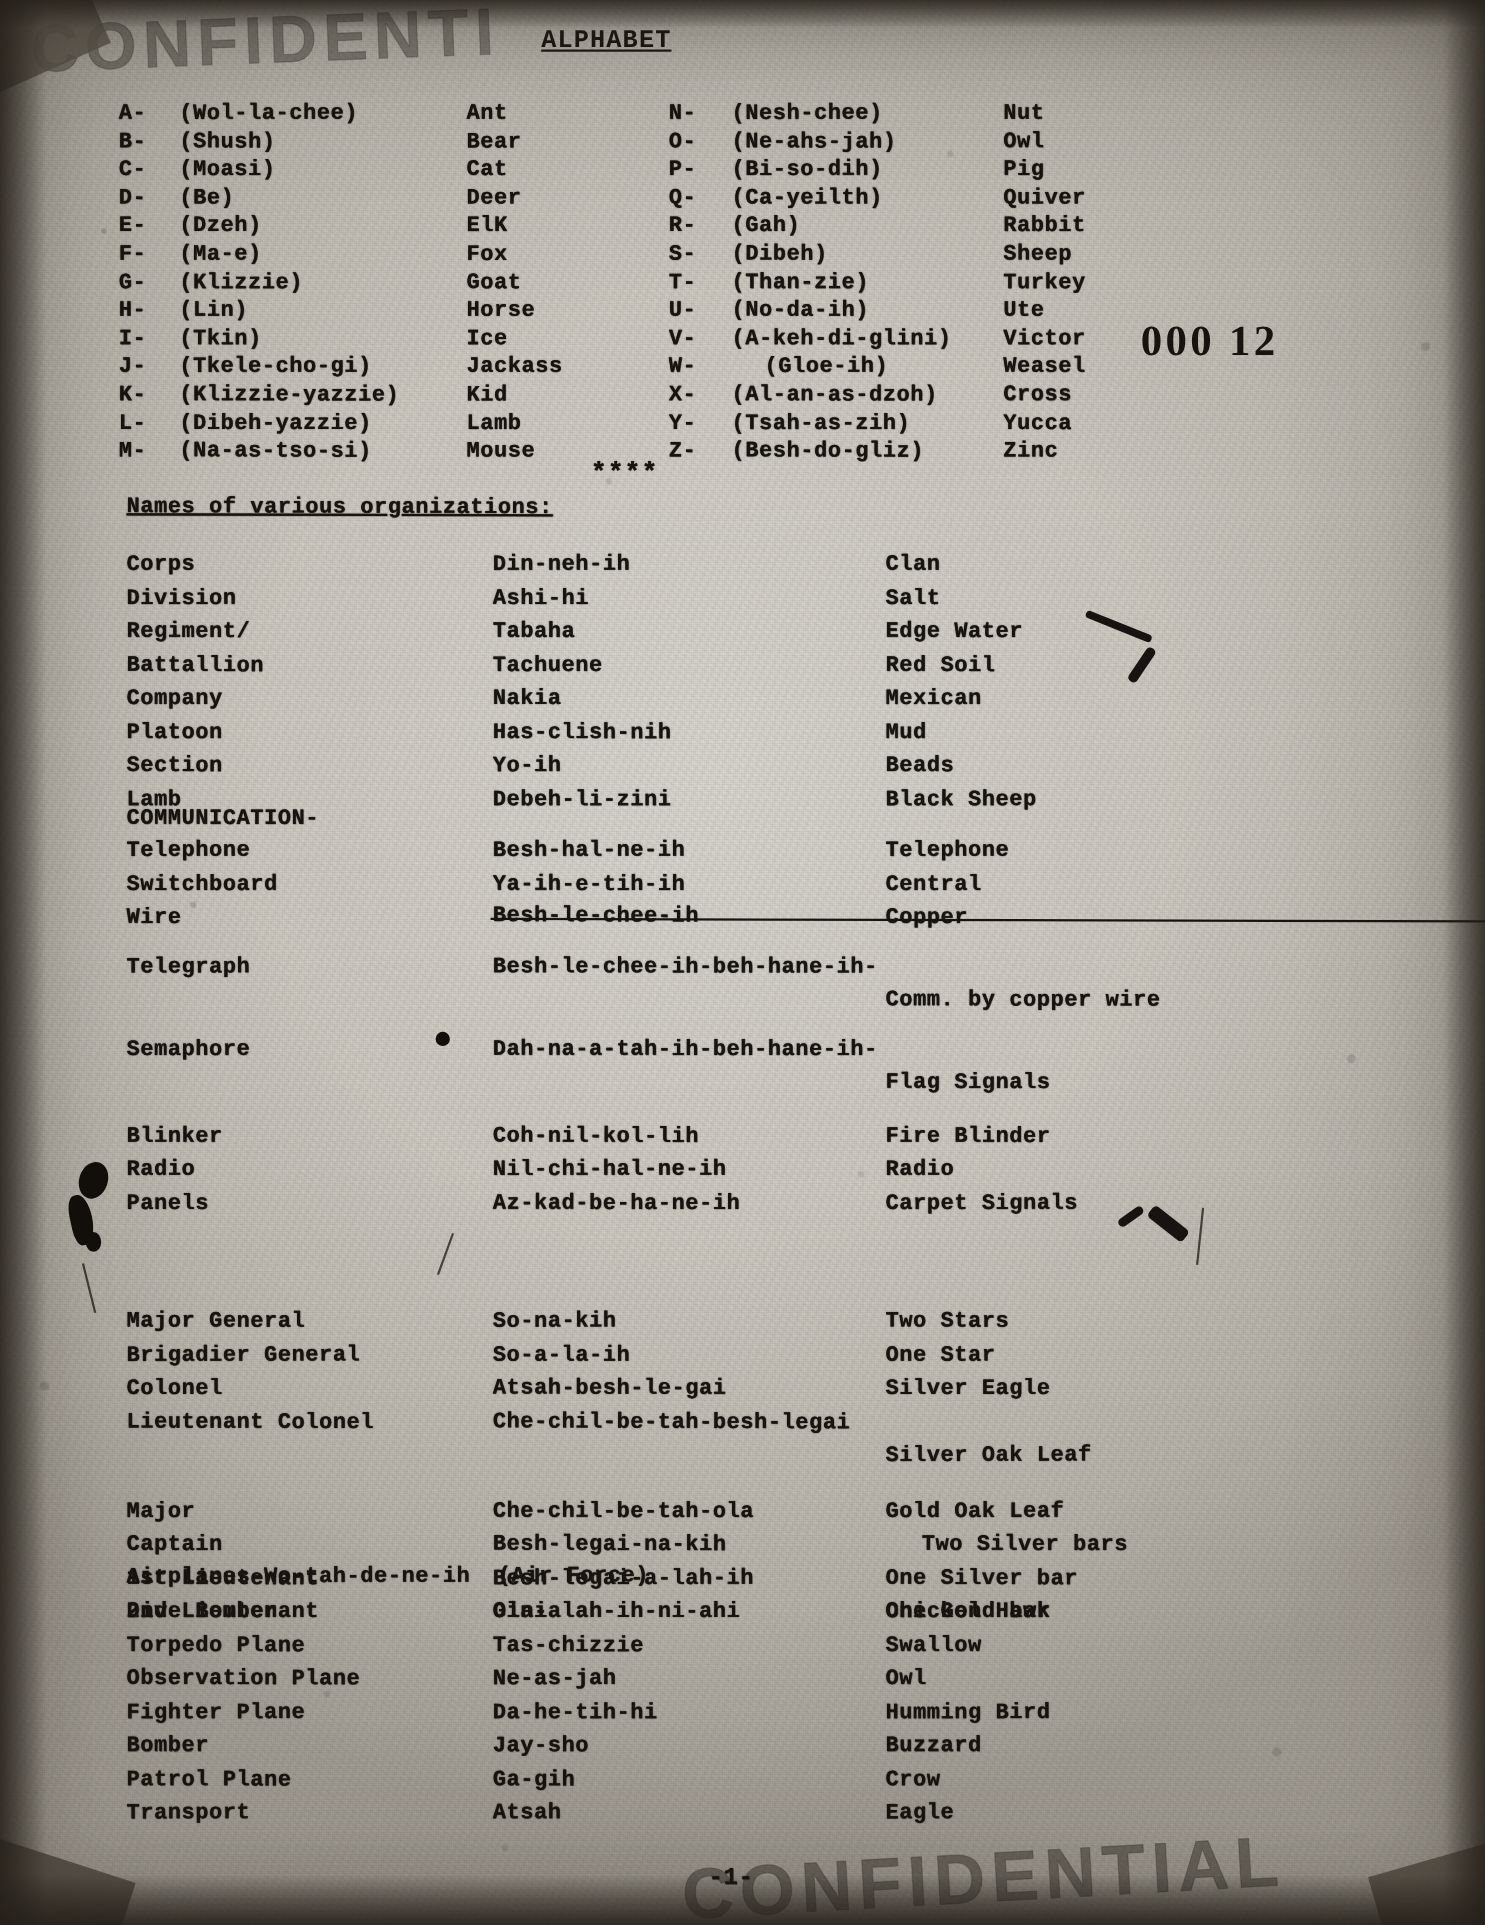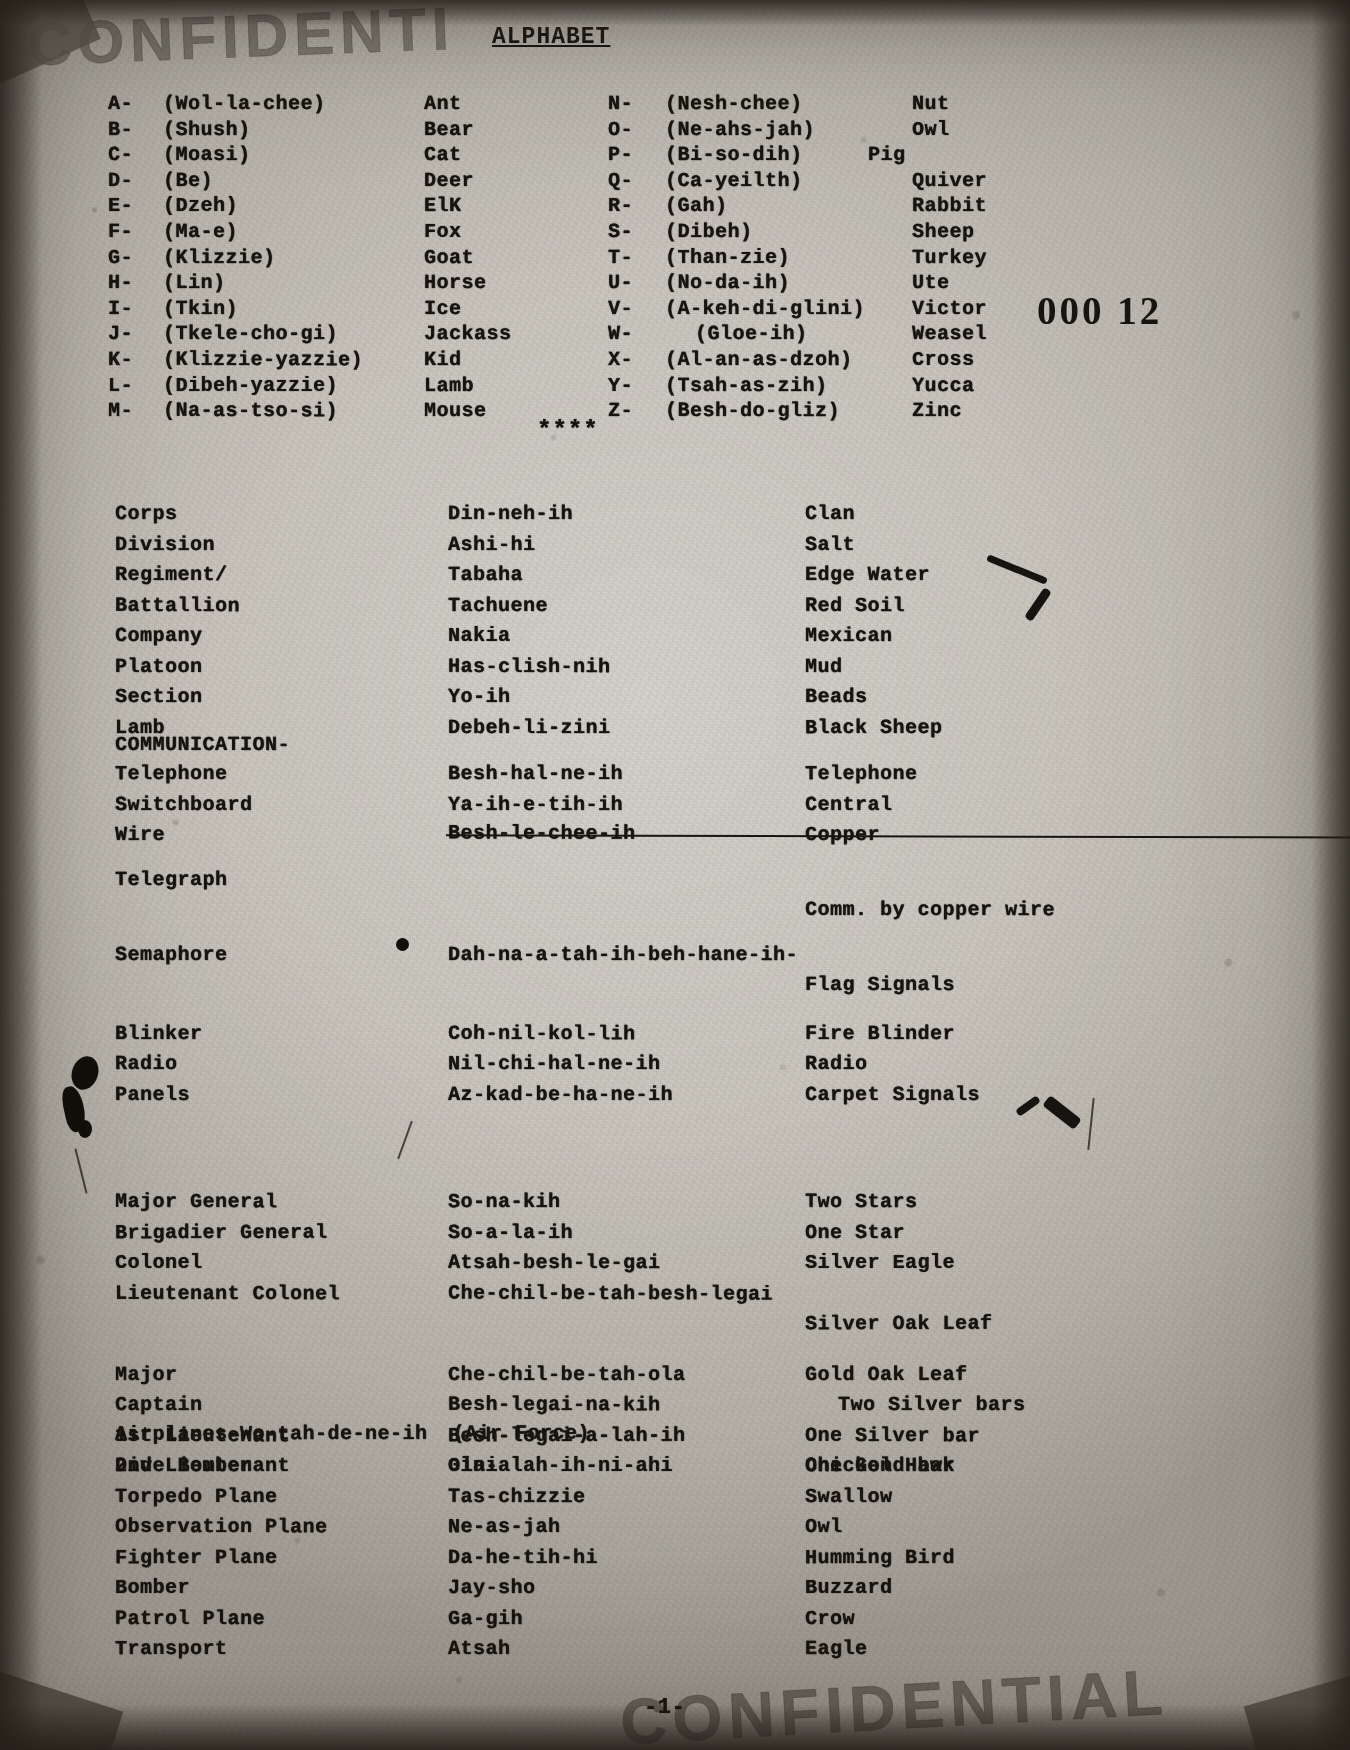--- a/index.html
+++ b/index.html
@@ -239,21 +239,21 @@
     </div>
   <div id="alphabet-right">
       <div class="typed" style="left: 608px; top: 90px; transform: rotate(-0.07deg);">N-</div>
       <div class="typed" style="left: 665px; top: 90px; transform: rotate(-0.14deg);">(Nesh-chee)</div>
       <div class="typed" style="left: 912px; top: 90px; transform: rotate(0.14deg);">Nut</div>
       <div class="typed" style="left: 608px; top: 115.6px; transform: rotate(0.126deg);">O-</div>
       <div class="typed" style="left: 665px; top: 115.6px; transform: rotate(0.056deg);">(Ne-ahs-jah)</div>
       <div class="typed" style="left: 912px; top: 115.6px; transform: rotate(-0.0139999deg);">Owl</div>
       <div class="typed" style="left: 608px; top: 141.2px; transform: rotate(-0.0279999deg);">P-</div>
       <div class="typed" style="left: 665px; top: 141.2px; transform: rotate(-0.0979999deg);">(Bi-so-dih)</div>
-      <div class="typed" style="left: 868px; top: 141.2px; transform: rotate(0.182deg);">Pig</div>
+      <div class="typed" style="left: 912px; top: 141.2px; transform: rotate(0.182deg);">Pig</div>
       <div class="typed" style="left: 608px; top: 166.8px; transform: rotate(0.168deg);">Q-</div>
       <div class="typed" style="left: 665px; top: 166.8px; transform: rotate(0.0979999deg);">(Ca-yeilth)</div>
       <div class="typed" style="left: 912px; top: 166.8px; transform: rotate(0.0279999deg);">Quiver</div>
       <div class="typed" style="left: 608px; top: 192.4px; transform: rotate(0.014deg);">R-</div>
       <div class="typed" style="left: 665px; top: 192.4px; transform: rotate(-0.0559999deg);">(Gah)</div>
       <div class="typed" style="left: 912px; top: 192.4px; transform: rotate(-0.126deg);">Rabbit</div>
       <div class="typed" style="left: 608px; top: 218px; transform: rotate(-0.14deg);">S-</div>
       <div class="typed" style="left: 665px; top: 218px; transform: rotate(0.14deg);">(Dibeh)</div>
       <div class="typed" style="left: 912px; top: 218px; transform: rotate(0.07deg);">Sheep</div>
       <div class="typed" style="left: 608px; top: 243.6px; transform: rotate(0.056deg);">T-</div>
@@ -275,20 +275,21 @@
       <div class="typed" style="left: 665px; top: 371.6px; transform: rotate(-0.084deg);">(Tsah-as-zih)</div>
       <div class="typed" style="left: 912px; top: 371.6px; transform: rotate(0.196deg);">Yucca</div>
       <div class="typed" style="left: 608px; top: 397.2px; transform: rotate(0.182deg);">Z-</div>
       <div class="typed" style="left: 665px; top: 397.2px; transform: rotate(0.112deg);">(Besh-do-gliz)</div>
       <div class="typed" style="left: 912px; top: 397.2px; transform: rotate(0.042deg);">Zinc</div>
     </div>
 
   <div class="typed" id="asterisks">****</div>
 
   <div id="body-sections">
+      <div class="typed sect-head" style="left: 115px; top: 448px; transform: rotate(0.14deg);">Names of various organizations:</div>
       <div class="typed" style="left: 115px; top: 500px; transform: rotate(-0.14deg);">Corps</div>
       <div class="typed" style="left: 448px; top: 500px; transform: rotate(-0.07deg);">Din-neh-ih</div>
       <div class="typed" style="left: 805px; top: 500px; transform: rotate(-0.14deg);">Clan</div>
       <div class="typed" style="left: 115px; top: 530.5px; transform: rotate(-0.035deg);">Division</div>
       <div class="typed" style="left: 448px; top: 530.5px; transform: rotate(0.035deg);">Ashi-hi</div>
       <div class="typed" style="left: 805px; top: 530.5px; transform: rotate(-0.035deg);">Salt</div>
       <div class="typed" style="left: 115px; top: 561px; transform: rotate(0.07deg);">Regiment/</div>
       <div class="typed" style="left: 448px; top: 561px; transform: rotate(0.14deg);">Tabaha</div>
       <div class="typed" style="left: 805px; top: 561px; transform: rotate(0.07deg);">Edge Water</div>
       <div class="typed" style="left: 115px; top: 591.5px; transform: rotate(0.175deg);">Battallion</div>
@@ -310,20 +311,21 @@
       <div class="typed" style="left: 115px; top: 760px; transform: rotate(-0.14deg);">Telephone</div>
       <div class="typed" style="left: 448px; top: 760px; transform: rotate(-0.07deg);">Besh-hal-ne-ih</div>
       <div class="typed" style="left: 805px; top: 760px; transform: rotate(-0.14deg);">Telephone</div>
       <div class="typed" style="left: 115px; top: 790.5px; transform: rotate(-0.035deg);">Switchboard</div>
       <div class="typed" style="left: 448px; top: 790.5px; transform: rotate(0.035deg);">Ya-ih-e-tih-ih</div>
       <div class="typed" style="left: 805px; top: 790.5px; transform: rotate(-0.035deg);">Central</div>
       <div class="typed" style="left: 115px; top: 821px; transform: rotate(0.07deg);">Wire</div>
       <div class="typed struck" style="left: 448px; top: 821px; transform: rotate(0.14deg);">Besh-le-chee-ih</div>
       <div class="typed" style="left: 805px; top: 821px; transform: rotate(0.07deg);">Copper</div>
       <div class="typed" style="left: 115px; top: 865.5px; transform: rotate(-0.035deg);">Telegraph</div>
+      <div class="typed" style="left: 448px; top: 865.5px; transform: rotate(0.035deg);">Besh-le-chee-ih-beh-hane-ih-</div>
       <div class="typed" style="left: 805px; top: 896px; transform: rotate(0.07deg);">Comm. by copper wire</div>
       <div class="typed" style="left: 115px; top: 940.5px; transform: rotate(-0.035deg);">Semaphore</div>
       <div class="typed" style="left: 448px; top: 940.5px; transform: rotate(0.035deg);">Dah-na-a-tah-ih-beh-hane-ih-</div>
       <div class="typed" style="left: 805px; top: 971px; transform: rotate(0.07deg);">Flag Signals</div>
       <div class="typed" style="left: 115px; top: 1019.5px; transform: rotate(0.105deg);">Blinker</div>
       <div class="typed" style="left: 448px; top: 1019.5px; transform: rotate(0.175deg);">Coh-nil-kol-lih</div>
       <div class="typed" style="left: 805px; top: 1019.5px; transform: rotate(0.105deg);">Fire Blinder</div>
       <div class="typed" style="left: 115px; top: 1050px; transform: rotate(-0.14deg);">Radio</div>
       <div class="typed" style="left: 448px; top: 1050px; transform: rotate(-0.07deg);">Nil-chi-hal-ne-ih</div>
       <div class="typed" style="left: 805px; top: 1050px; transform: rotate(-0.14deg);">Radio</div>

